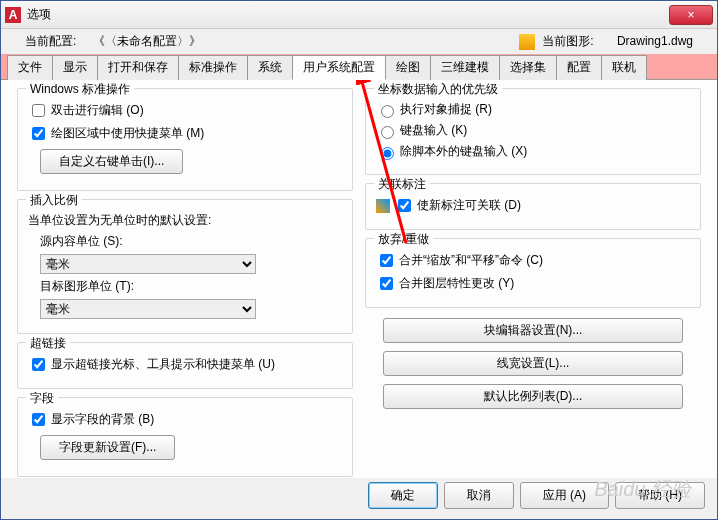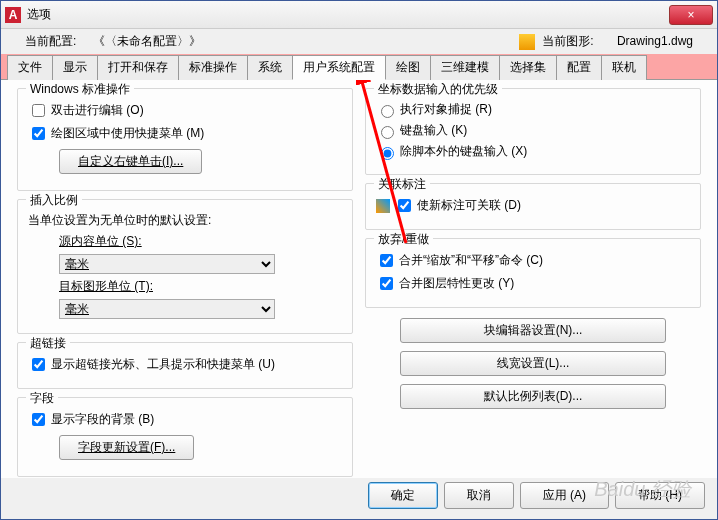--- a/index.html
+++ b/index.html
@@ -14,23 +14,23 @@
 .toprow .docicon { width:16px; height:16px; background:linear-gradient(#fc3,#e90); display:inline-block; margin-right:4px; vertical-align:middle; }
 .tabs { display: flex; border-bottom: 1px solid #999; background:#fca5a5; padding-left: 6px; }
 .tab { padding: 3px 10px; border: 1px solid #999; border-bottom: none; background: #ececec; margin-right: -1px; cursor: pointer; position: relative; top: 1px; }
 .tab.active { background: #fdfdfd; border-bottom: 1px solid #fdfdfd; z-index: 2; }
 .content { display: flex; padding: 8px 10px 8px 10px; background: #fdfdfd; height: 398px; }
 .col { flex: 1; padding: 0 6px; }
 .group { border: 1px solid #d8d8d8; border-radius: 2px; padding: 8px 10px 10px 10px; margin-bottom: 8px; position: relative; }
 .group-title { position: absolute; top: -8px; left: 8px; background: #fdfdfd; padding: 0 4px; }
 .row { display: flex; align-items: center; margin: 4px 0; }
 .chk, .rad { margin-right: 6px; }
-.indent { margin-left: 31px; text-decoration: underline; }
+.indent { margin-left: 12px; }
 .btn { background: linear-gradient(#fefefe,#e6e6e6); border: 1px solid #999; border-radius: 3px; padding: 3px 18px; cursor: pointer; display: inline-block; margin: 2px 0; }
-.ctrlbtn { width: 266px; text-align:center; }
+.ctrlbtn { width: 300px; text-align:center; }
 select { width: 216px; padding: 1px; border: 1px solid #aaa; }
 .footer { position: absolute; bottom: 8px; right: 12px; display: flex; gap: 6px; }
 .footer .btn { padding: 4px 22px; }
 .watermark { position:absolute; bottom:16px; right:26px; color:#ccc; font-size:20px; font-style:italic; pointer-events:none; }
 .arrow { position:absolute; pointer-events:none; }
 .colicon { width:14px; height:14px; background:linear-gradient(45deg,#f90,#09f); display:inline-block; margin-right:4px; vertical-align:middle; }
 .footer .btn.primary { border-color:#2a7ab0; box-shadow: inset 0 0 0 1px #8fd0ff; }
 </style>
 </head>
 <body>

